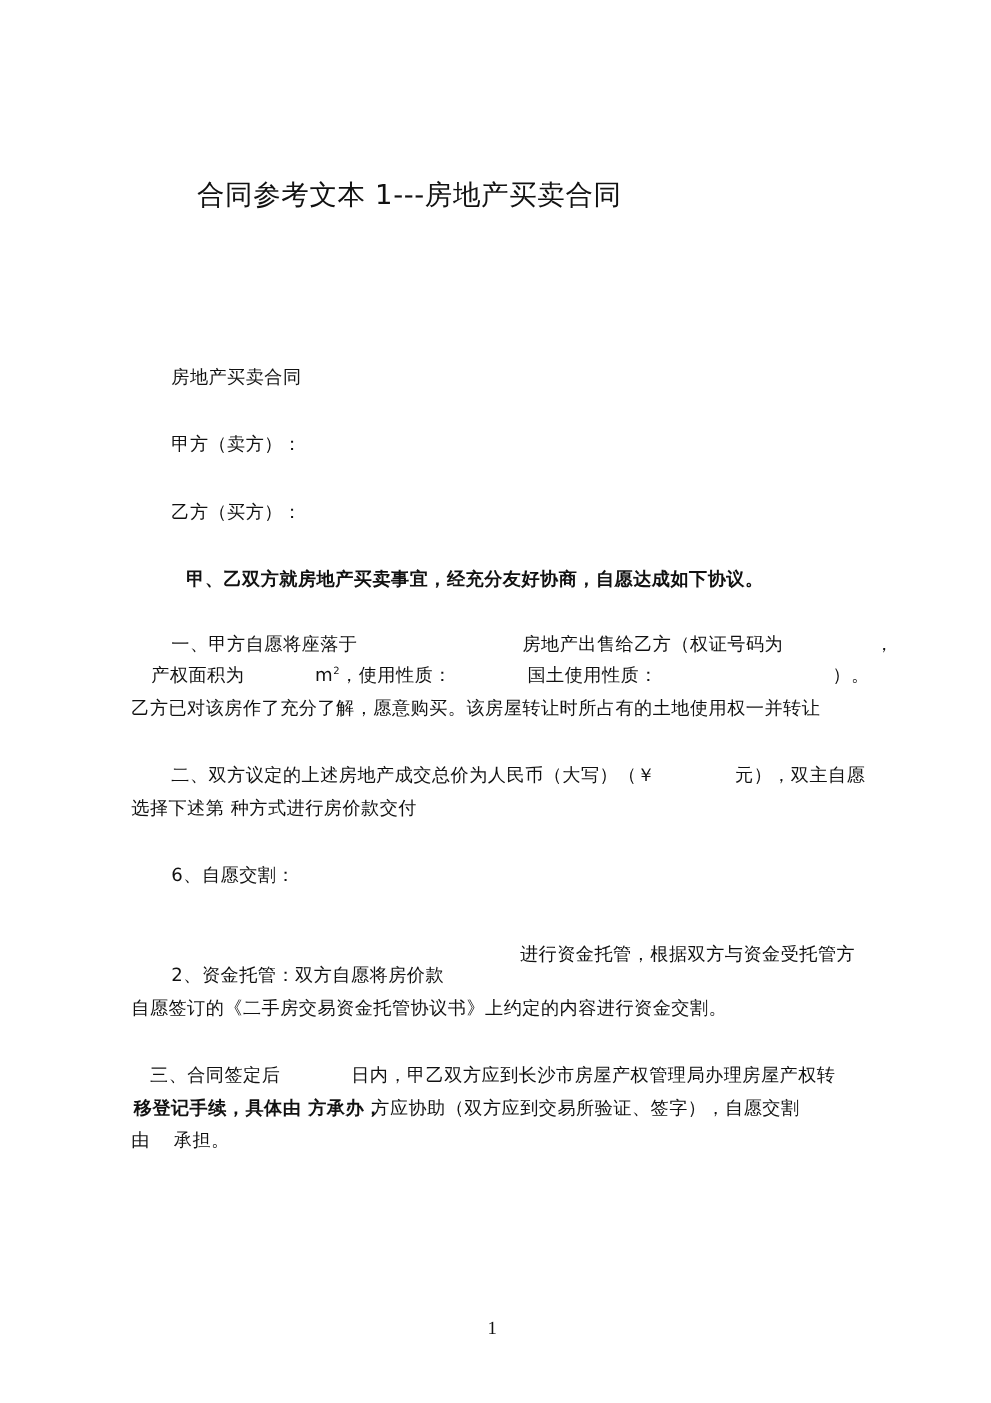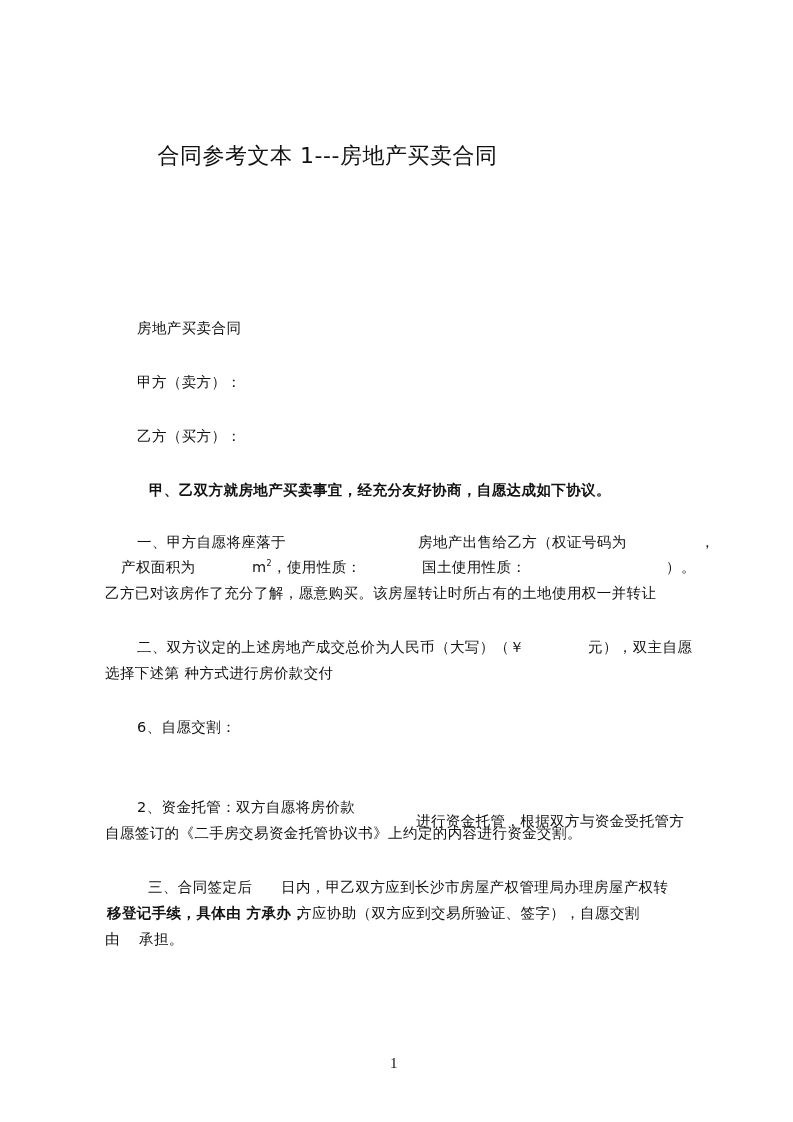--- a/index.html
+++ b/index.html
@@ -1,20 +1,20 @@
 <!DOCTYPE html>
 <html><head>
 <meta charset="utf-8">
 <style>
   html, body { margin:0; padding:0; background:#ffffff; }
   body { width:793px; height:1122px; position:relative; overflow:hidden;
          font-family:"DejaVu Sans","Liberation Sans",sans-serif; color:#111; }
   .abs { position:absolute; white-space:nowrap; }
   .title { font-size:22px; left:0; width:655px; text-align:center; top:141px; letter-spacing:0.5px; }
-  .t { font-size:14.5px; letter-spacing:0.4px;margin-top:27px; }
+  .t { font-size:14.5px; letter-spacing:0.4px; }
   .pn { font-family:"Liberation Serif","DejaVu Serif",serif; font-size:15px; }
   sup { font-size:8px; vertical-align:6px; }
 </style>
 </head>
 <body>
 
 <div>
   <div class="abs title">合同参考文本 1---房地产买卖合同</div>
 
   <div class="abs t" style="left:137px;top:292px;">房地产买卖合同</div>
@@ -34,24 +34,24 @@
 
   <div class="abs t" style="left:105px;top:557px;">乙方已对该房作了充分了解，愿意购买。该房屋转让时所占有的土地使用权一并转让</div>
 
   <div class="abs t" style="left:137px;top:611px;">二、双方议定的上述房地产成交总价为人民币（大写）（￥</div>
   <div class="abs t" style="left:588px;top:611px;">元），双主自愿</div>
   <div class="abs t" style="left:105px;top:637px;">选择下述第  种方式进行房价款交付</div>
 
   <div class="abs t" style="left:137px;top:691px;">6、自愿交割：</div>
 
   <div class="abs t" style="left:137px;top:771px;">2、资金托管：双方自愿将房价款</div>
-  <div class="abs t" style="left:416px;top:785px;">进行资金托管，根据双方与资金受托管方</div>
+  <div class="abs t" style="left:416px;top:754px;">进行资金托管，根据双方与资金受托管方</div>
   <div class="abs t" style="left:105px;top:797px;">自愿签订的《二手房交易资金托管协议书》上约定的内容进行资金交割。</div>
 
-  <div class="abs t" style="left:148px;top:851px;font-family:Liberation Mono, monospace;">三、合同签定后</div>
+  <div class="abs t" style="left:120px;top:851px;font-family:Liberation Mono, monospace;">三、合同签定后</div>
   <div class="abs t" style="left:281px;top:851px;">日内，甲乙双方应到长沙市房屋产权管理局办理房屋产权转</div>
   <div class="abs t" style="left:107px;top:877px;font-weight:bold;">移登记手续，具体由  方承办，</div>
   <div class="abs t" style="left:297px;top:877px;">方应协助（双方应到交易所验证、签字），自愿交割</div>
   <div class="abs t" style="left:105px;top:903px;">由</div>
   <div class="abs t" style="left:139px;top:903px;">承担。</div>
 
   <div class="abs pn" style="left:390px;top:1055px;">1</div>
 </div>
 
 </body></html>

